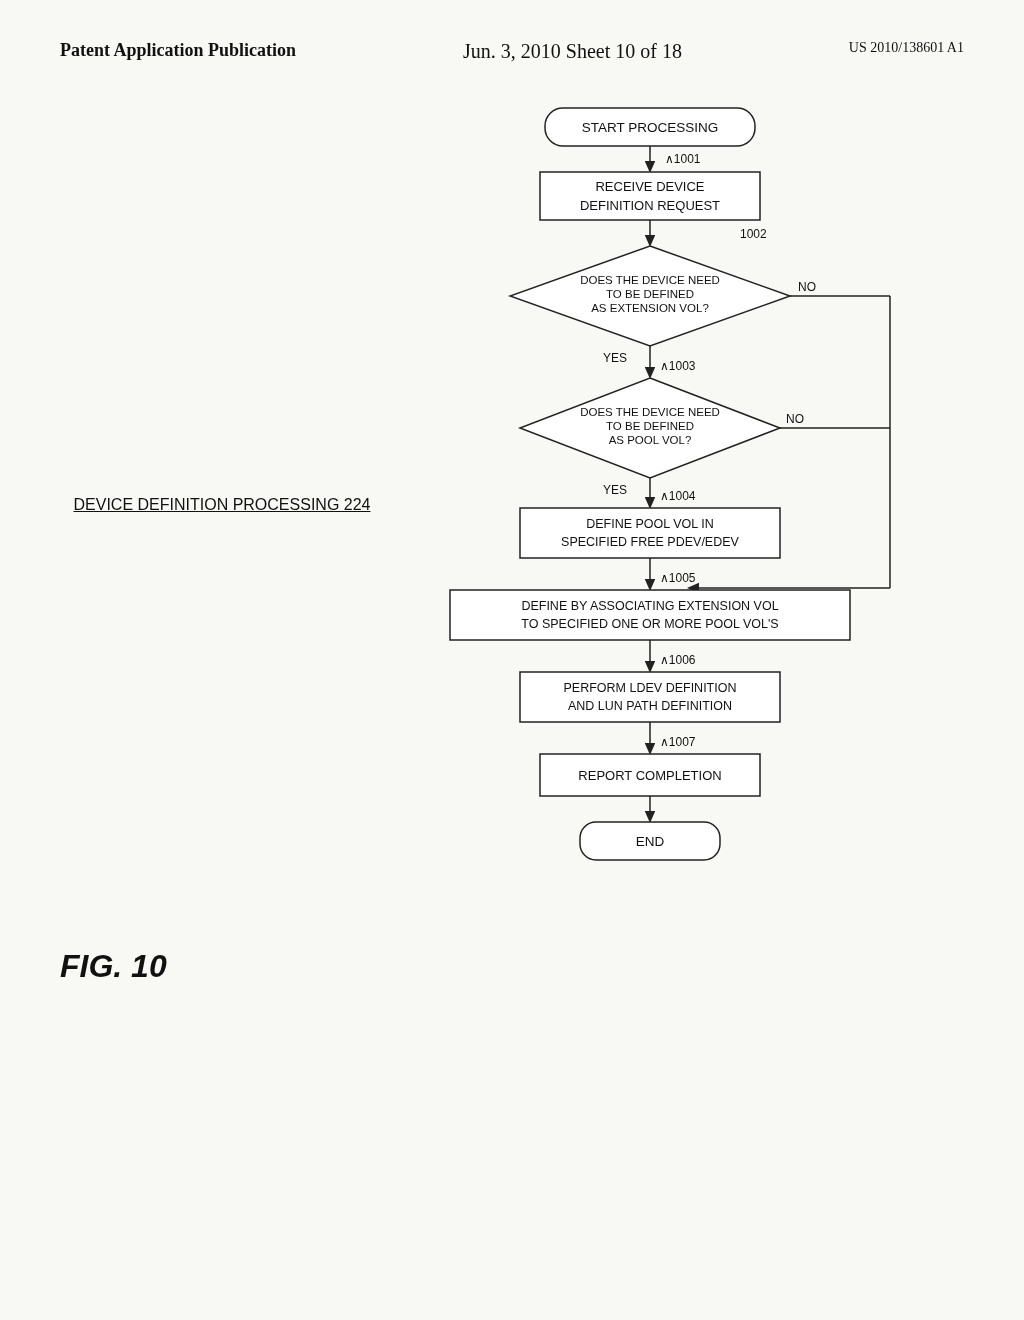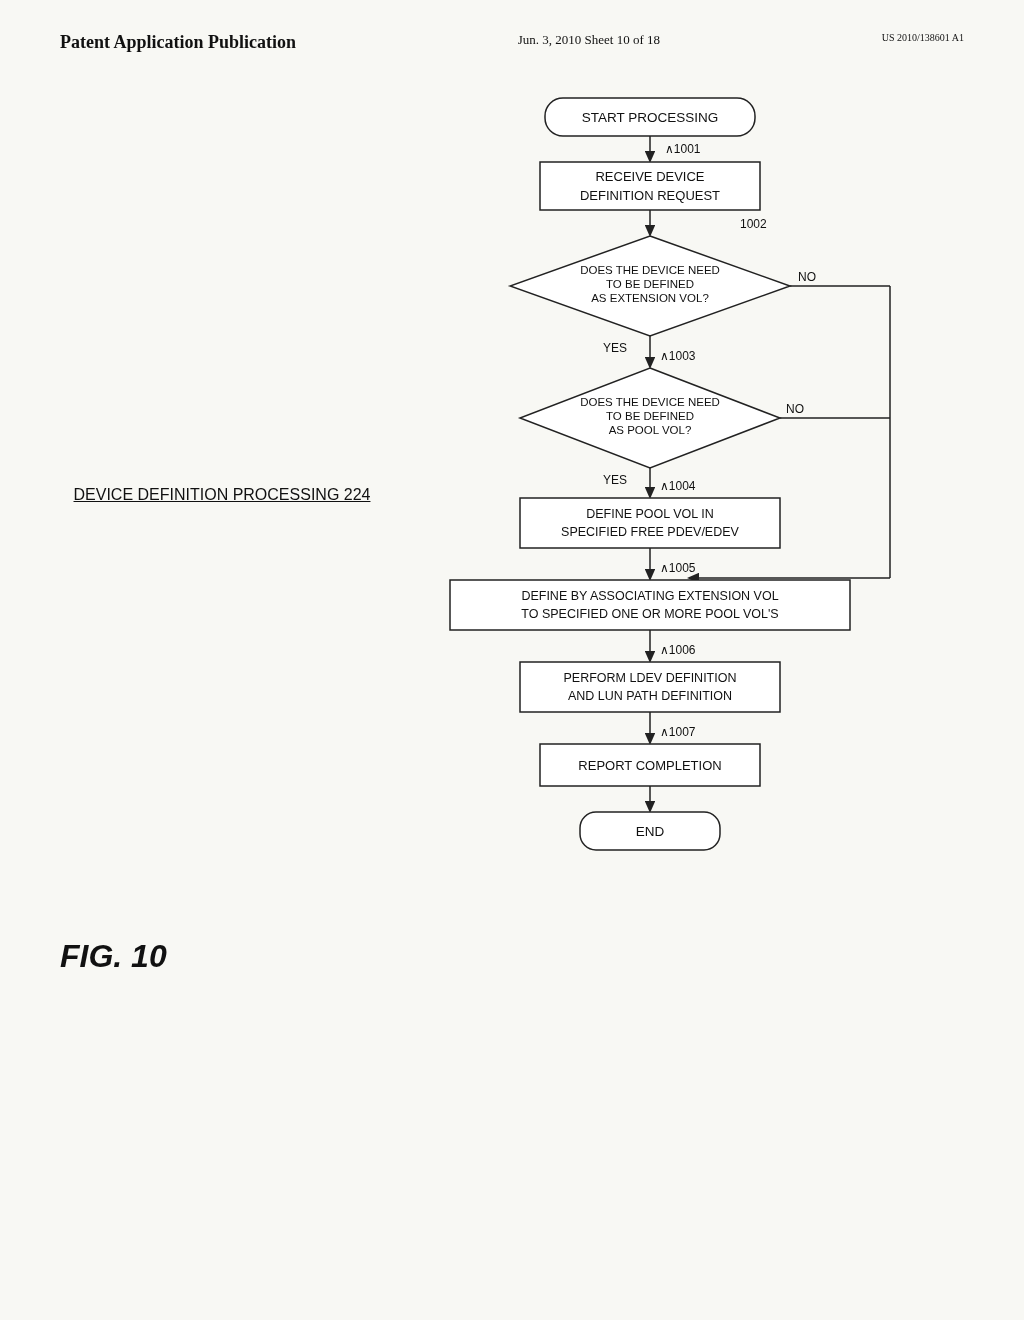--- a/index.html
+++ b/index.html
@@ -10,47 +10,47 @@
       font-family: 'Times New Roman', Times, serif;
       position: relative;
       overflow: hidden;
     }
 
     .page {
       width: 1024px;
       height: 1320px;
       background: #f8f8f4;
       position: relative;
-      padding: 32px 60px;
+      padding: 40px 60px;
     }
 
     
     .header {
       display: flex;
       justify-content: space-between;
       align-items: flex-start;
       border-bottom: none;
       margin-bottom: 30px;
       padding-bottom: 5px;
     }
 
     .header-left {
       font-weight: bold;
       font-size: 18px;
       color: #111;
     }
 
     .header-center {
-      font-size: 13px;
+      font-size: 20px;
       color: #111;
       text-align: left;
     }
 
     .header-right {
-      font-size: 10px;
+      font-size: 14px;
       color: #111;
       text-align: right;
     }
 
     
     .fig-label {
       font-size: 50px;
       font-weight: bold;
       font-style: italic;
       text-align: center;

